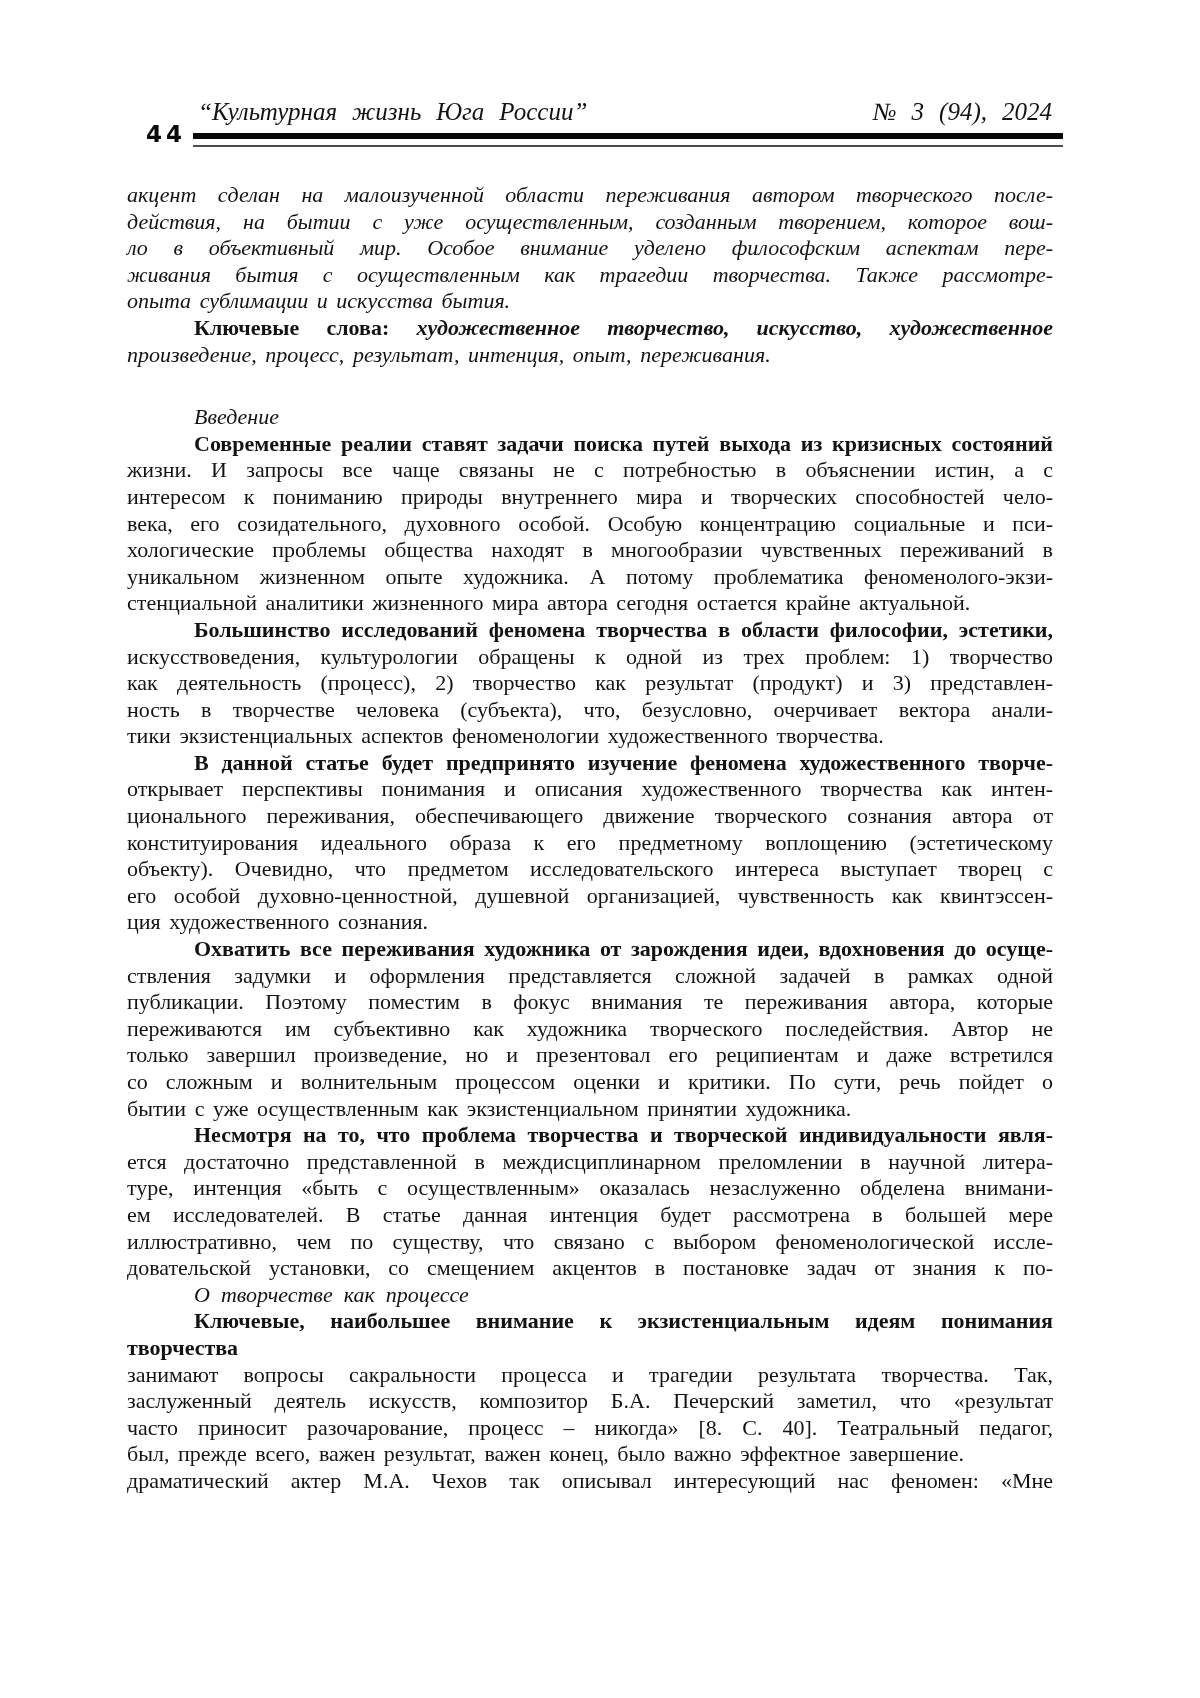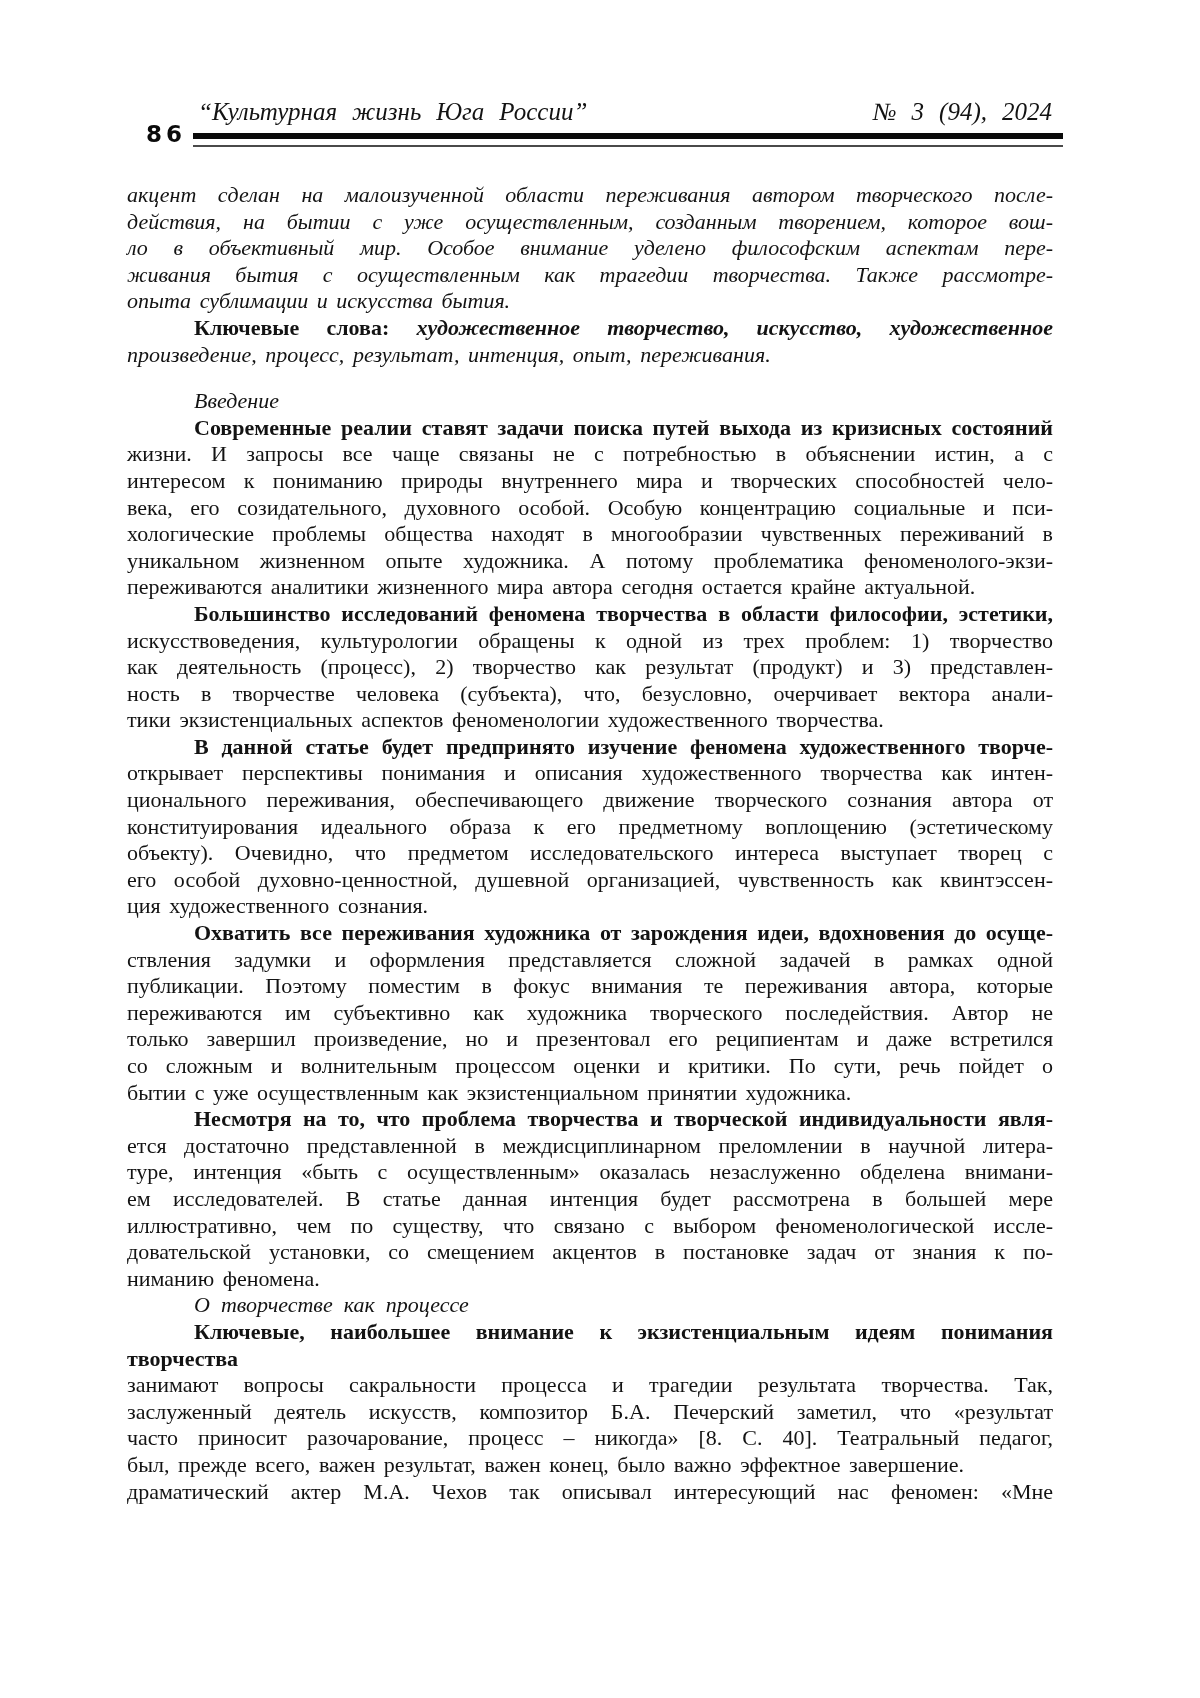--- a/index.html
+++ b/index.html
@@ -65,21 +65,21 @@
   
   #article-body {
     position: absolute;
     left: 127px;
     top: 182px;
     width: 926px;
     font-size: 22px;
     line-height: 26.6px;
   }
   .para { margin: 0; }
-  .para.space-before { margin-top: 20px; }
+  .para.space-before { margin-top: 36px; }
 
   .line {
     text-align: justify;
     text-align-last: justify;
     -moz-text-align-last: justify;
     word-spacing: 0.06em;
     white-space: normal;
   }
   .line.last-line {
     text-align-last: left;
@@ -99,21 +99,21 @@
     -moz-text-align-last: left;
     word-spacing: 0.25em;
     text-indent: 67px;
   }
 </style>
 </head>
 <body>
 
 <div id="page">
 
-  <div id="page-number">86</div>
+  <div id="page-number">44</div>
 
   <div id="journal-title">“Культурная  жизнь  Юга  России”</div>
 
   <div id="issue-number">№  3  (94),  2024</div>
 
   <div id="header-rule">
     <div class="thick"></div>
     <div class="thin"></div>
   </div>
 
@@ -132,21 +132,21 @@
       <div class="para heading space-before">
         <div class="line last-line">Введение</div>
       </div>
       <div class="para normal">
         <div class="line indent-first">Современные реалии ставят задачи поиска путей выхода из кризисных состояний</div>
         <div class="line">жизни. И запросы все чаще связаны не с потребностью в объяснении истин, а с</div>
         <div class="line">интересом к пониманию природы внутреннего мира и творческих способностей чело-</div>
         <div class="line">века, его созидательного, духовного особой. Особую концентрацию социальные и пси-</div>
         <div class="line">хологические проблемы общества находят в многообразии чувственных переживаний в</div>
         <div class="line">уникальном жизненном опыте художника. А потому проблематика феноменолого-экзи-</div>
-        <div class="line last-line">переживаются аналитики жизненного мира автора сегодня остается крайне актуальной.</div>
+        <div class="line last-line">стенциальной аналитики жизненного мира автора сегодня остается крайне актуальной.</div>
       </div>
       <div class="para normal">
         <div class="line indent-first">Большинство исследований феномена творчества в области философии, эстетики,</div>
         <div class="line">искусствоведения, культурологии обращены к одной из трех проблем: 1) творчество</div>
         <div class="line">как деятельность (процесс), 2) творчество как результат (продукт) и 3) представлен-</div>
         <div class="line">ность в творчестве человека (субъекта), что, безусловно, очерчивает вектора анали-</div>
         <div class="line last-line">тики экзистенциальных аспектов феноменологии художественного творчества.</div>
       </div>
       <div class="para normal">
         <div class="line indent-first">В данной статье будет предпринято изучение феномена художественного творче-</div>
@@ -166,21 +166,20 @@
         <div class="line">со сложным и волнительным процессом оценки и критики. По сути, речь пойдет о</div>
         <div class="line last-line">бытии с уже осуществленным как экзистенциальном принятии художника.</div>
       </div>
       <div class="para normal">
         <div class="line indent-first">Несмотря на то, что проблема творчества и творческой индивидуальности явля-</div>
         <div class="line">ется достаточно представленной в междисциплинарном преломлении в научной литера-</div>
         <div class="line">туре, интенция «быть с осуществленным» оказалась незаслуженно обделена внимани-</div>
         <div class="line">ем исследователей. В статье данная интенция будет рассмотрена в большей мере</div>
         <div class="line">иллюстративно, чем по существу, что связано с выбором феноменологической иссле-</div>
         <div class="line">довательской установки, со смещением акцентов в постановке задач от знания к по-</div>
-        <div class="line last-line">ниманию феномена.</div>
       </div>
       <div class="para heading">
         <div class="line last-line">О  творчестве  как  процессе</div>
       </div>
       <div class="para normal">
         <div class="line indent-first">Ключевые, наибольшее внимание к экзистенциальным идеям понимания творчества</div>
         <div class="line">занимают вопросы сакральности процесса и трагедии результата творчества. Так,</div>
         <div class="line">заслуженный деятель искусств, композитор Б.А. Печерский заметил, что «результат</div>
         <div class="line">часто приносит разочарование, процесс – никогда» [8. С. 40]. Театральный педагог,</div>
         <div class="line last-line">был, прежде всего, важен результат, важен конец, было важно эффектное завершение.</div>

